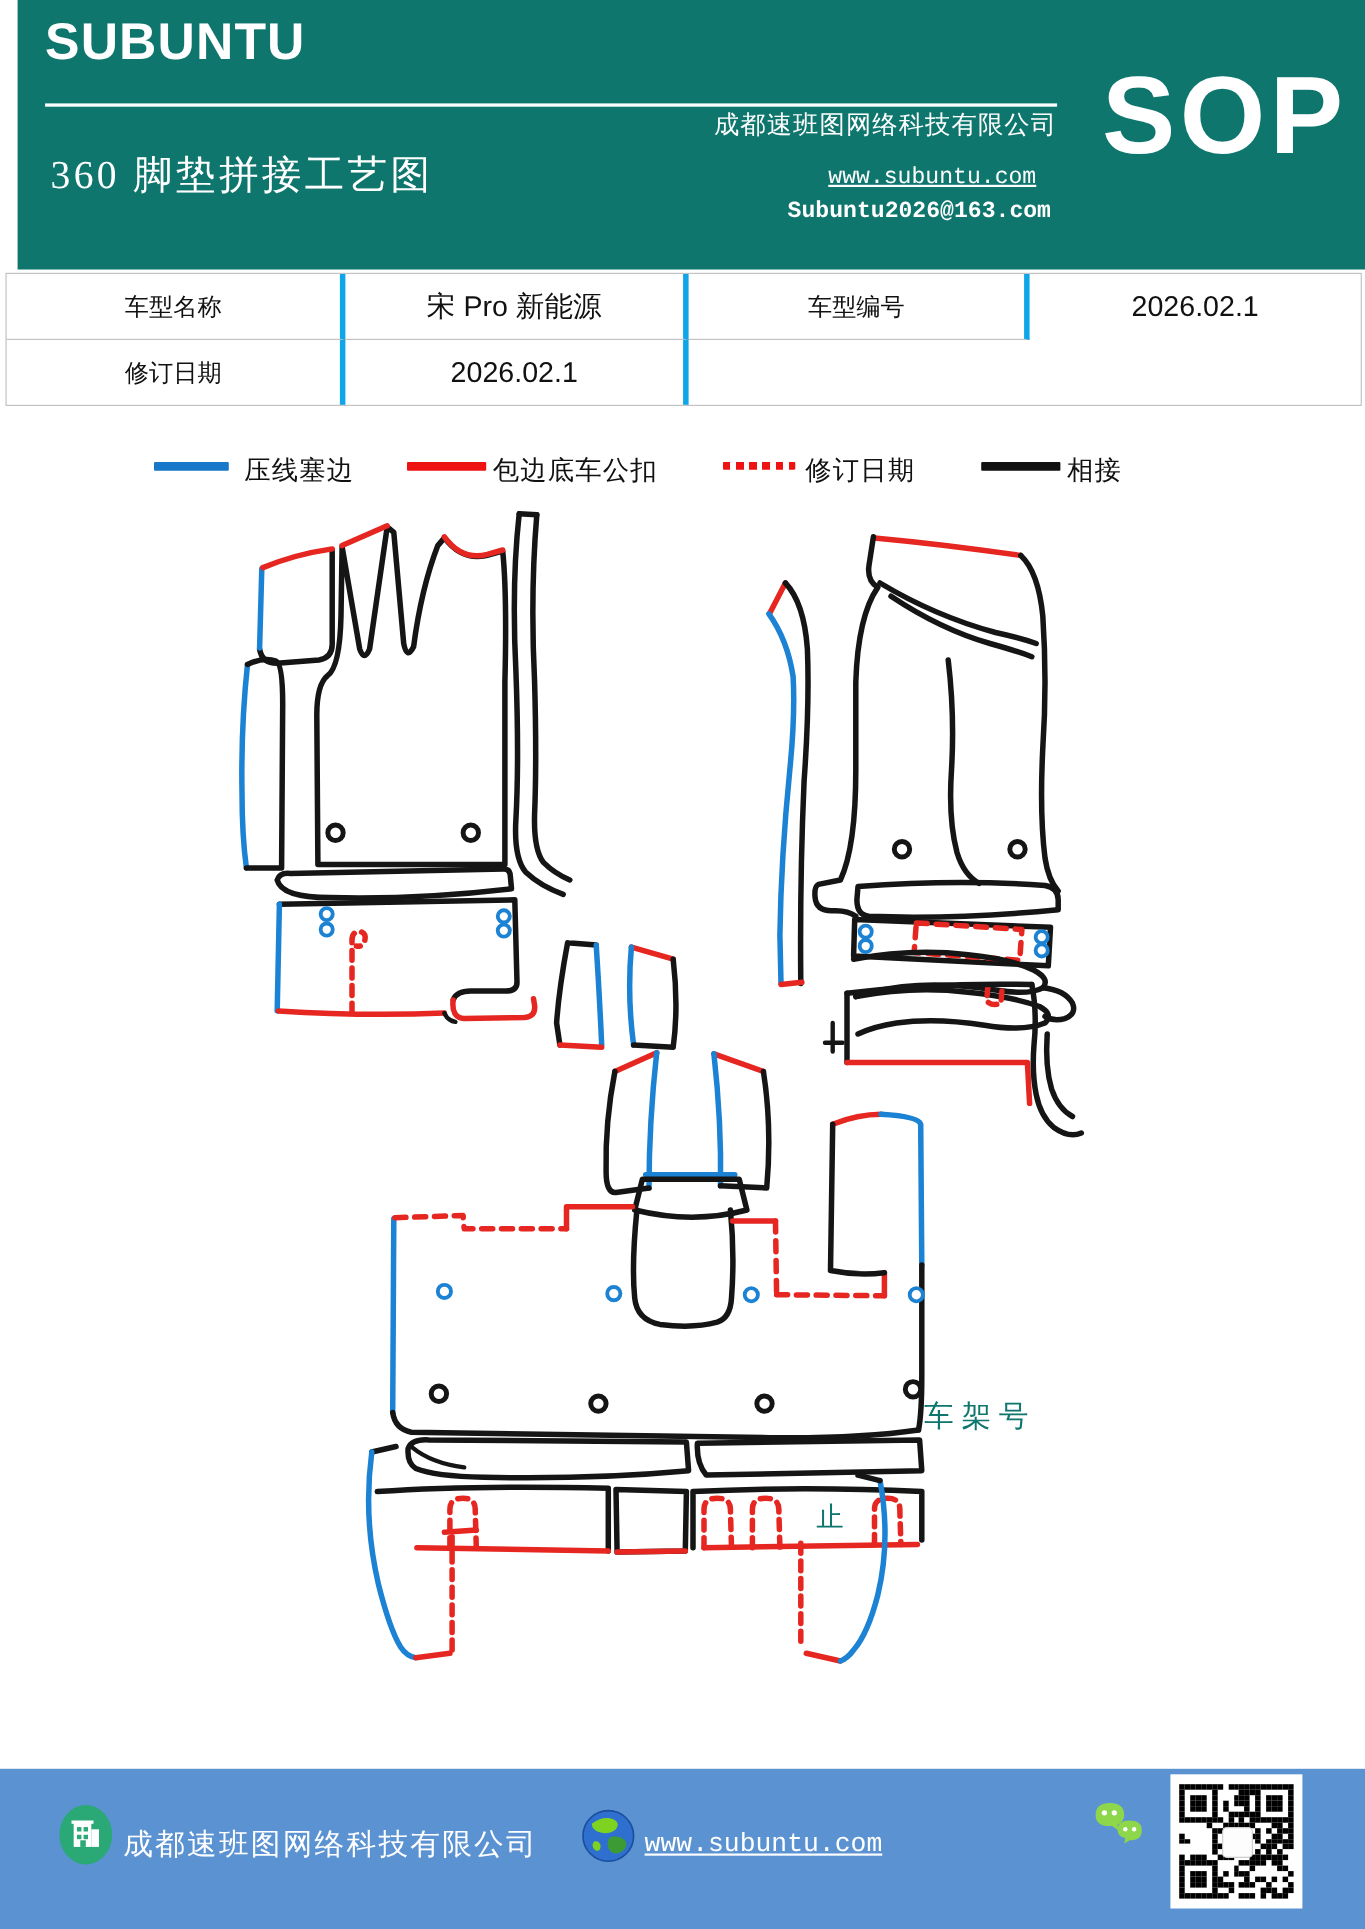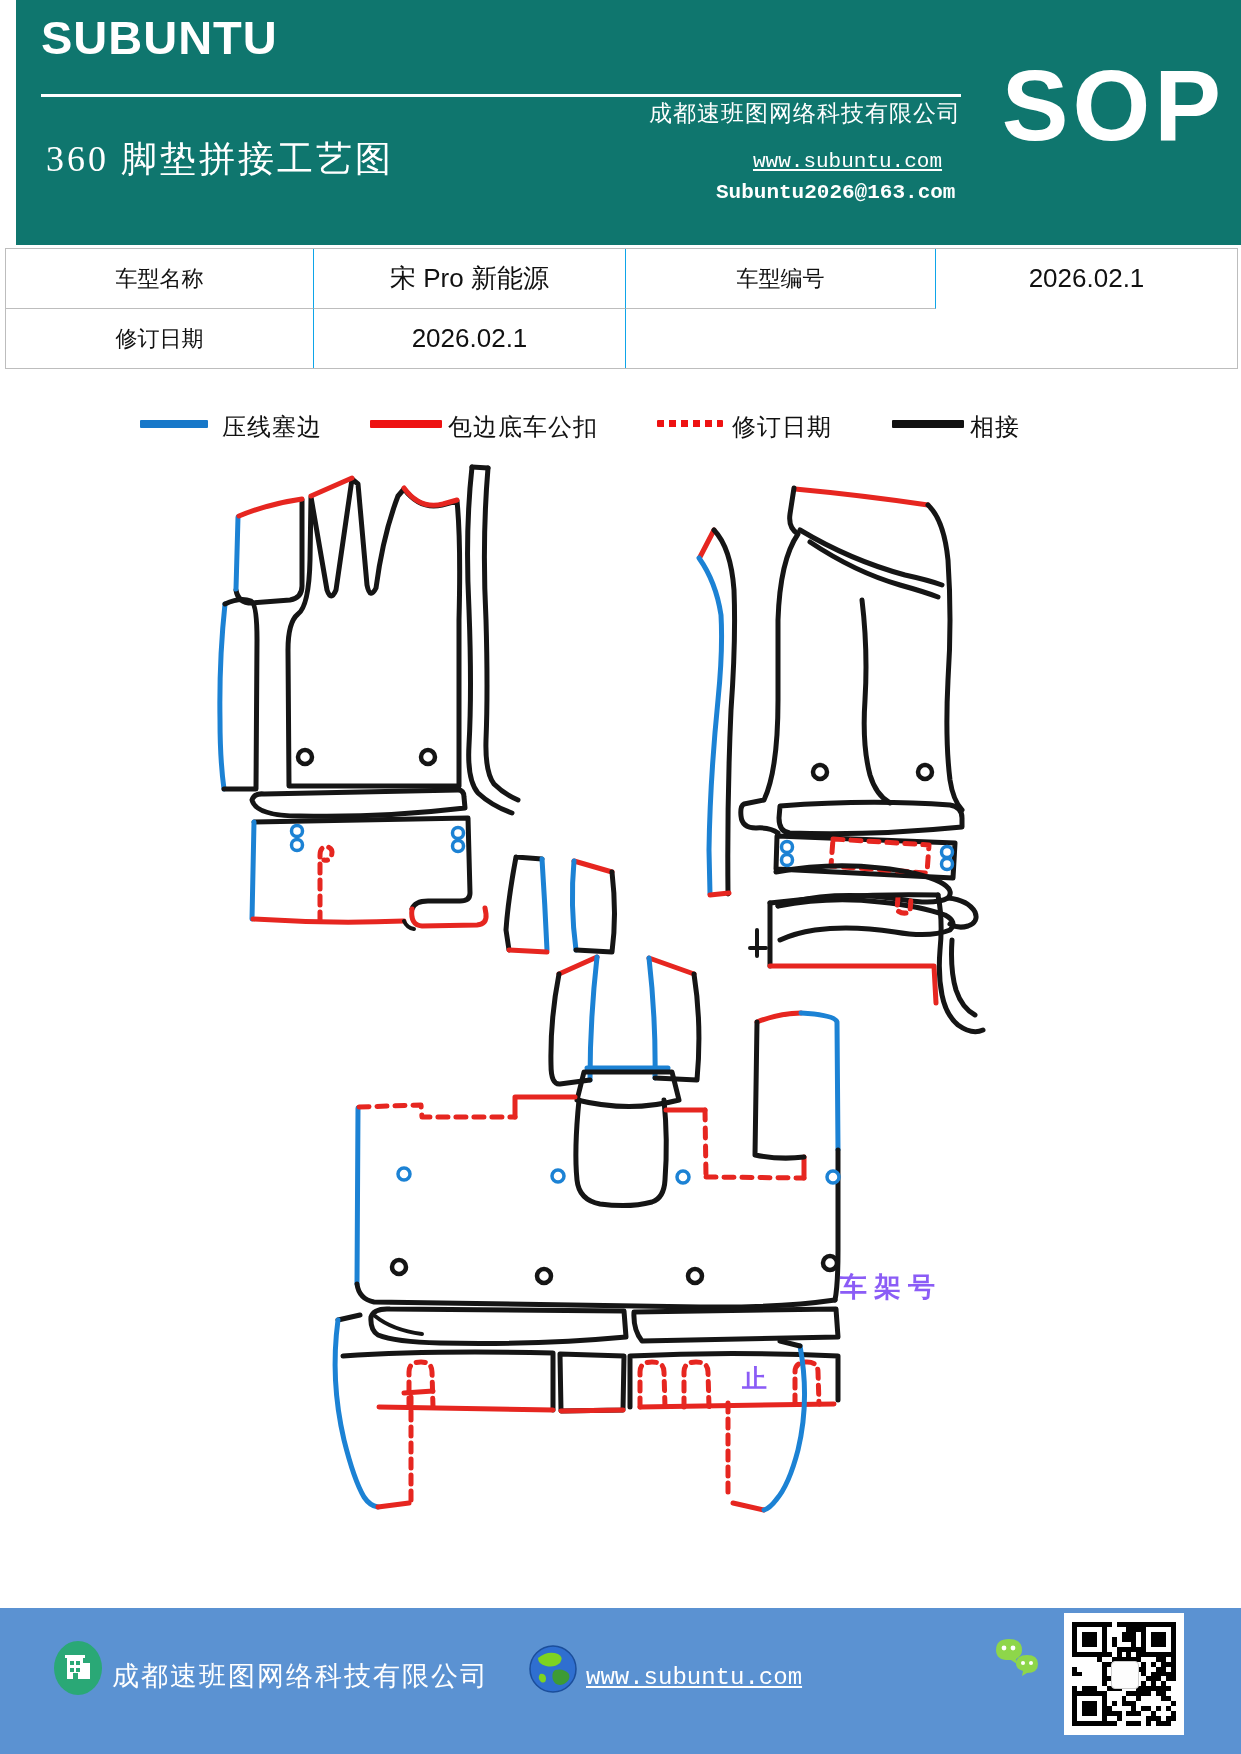--- a/index.html
+++ b/index.html
@@ -16,39 +16,39 @@
   .hweb{position:absolute;left:737px;top:150px;color:#fff;font-size:21px;
         font-family:"Liberation Mono","DejaVu Sans Mono",monospace;text-decoration:underline;cursor:pointer;}
   .hemail{position:absolute;left:700px;top:181px;color:#fff;font-size:21px;
         font-family:"Liberation Mono","DejaVu Sans Mono",monospace;font-weight:bold;}
   .sop{position:absolute;right:32px;top:48px;color:#fff;font-family:"Liberation Sans","DejaVu Sans",sans-serif;
        font-weight:700;font-size:100px;letter-spacing:4px;}
 
   
   .info-table{position:absolute;left:5px;top:248px;width:1231px;display:grid;
               grid-template-columns:308px 312px 310px 301px;border:1px solid #bdbdbd;background:#fff;}
-  .info-table .cell{height:59px;border-right:1px solid #0ea5e9;border-bottom:1px solid #bdbdbd;
+  .info-table .cell{height:59px;border-right:5px solid #0ea5e9;border-bottom:1px solid #bdbdbd;
               display:flex;align-items:center;justify-content:center;font-size:22px;color:#111;}
   .info-table .cell:nth-child(4n){border-right:none;}
   .info-table .cell.last-row{border-bottom:none;}
   .info-table .val{font-family:"Liberation Sans","DejaVu Sans",sans-serif;font-size:26px;}
 
   
   .legend{position:absolute;left:0;top:405px;width:1041px;height:40px;}
   .chip{position:absolute;top:15px;height:8px;border-radius:1px;}
   .chip.blue{left:140px;width:68px;background:#1778c9;}
   .chip.red{left:370px;width:72px;background:#ee1212;}
   .chip.dotted{left:657px;width:66px;height:7px;background:repeating-linear-gradient(90deg,#ee1212 0 7px,transparent 7px 12px);}
   .chip.black{left:892px;width:72px;background:#111;}
   .legend .lab{position:absolute;top:6px;font-size:24px;color:#111;letter-spacing:1px;}
   .lab.l1{left:222px;} .lab.l2{left:448px;} .lab.l3{left:732px;} .lab.l4{left:970px;}
 
   
   .diagram{position:absolute;left:0;top:430px;width:1241px;height:1140px;}
-  .dg-label{position:absolute;color:#8b5cf6;font-weight:bold;}
+  .dg-label{position:absolute;color:#0f766e;font-weight:normal;}
   .vin{left:840px;top:839px;font-size:27px;letter-spacing:7px;}
   .stop{left:742px;top:932px;font-size:25px;}
 
   
   .footer{position:absolute;left:0;top:1608px;width:1241px;height:146px;background:#5b92d2;}
   .f-company{position:absolute;left:112px;top:50px;color:#fff;font-size:27px;letter-spacing:2px;}
   .f-web{position:absolute;left:586px;top:56px;color:#fff;font-size:24px;
          font-family:"Liberation Mono","DejaVu Sans Mono",monospace;text-decoration:underline;cursor:pointer;}
   .icon{position:absolute;}
   .i-building{left:52px;top:32px;}

